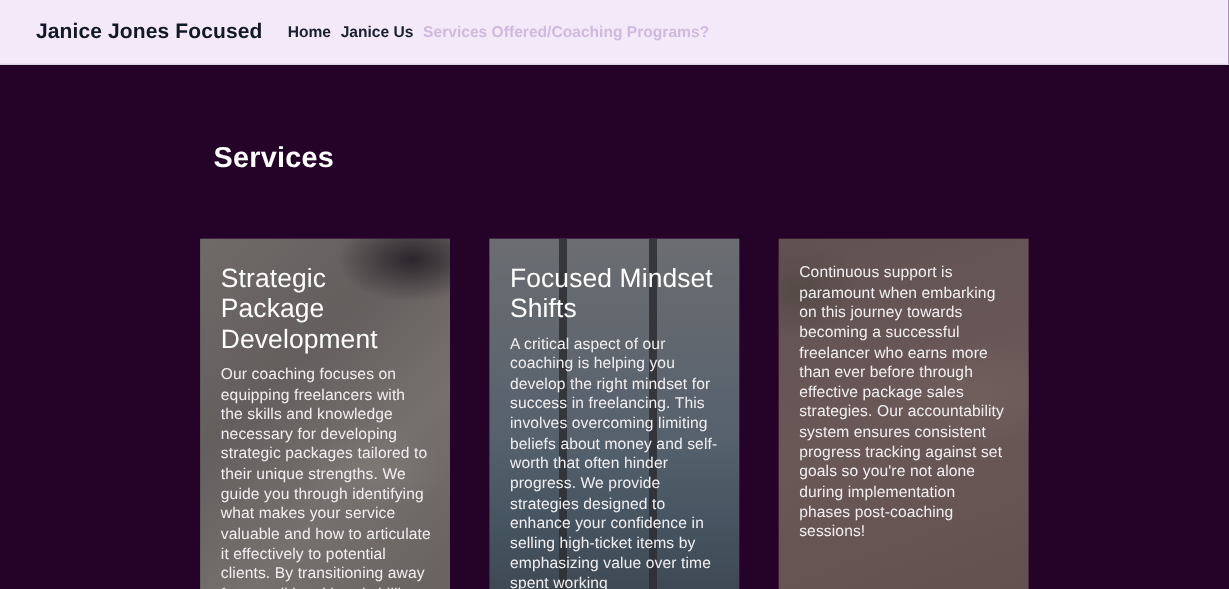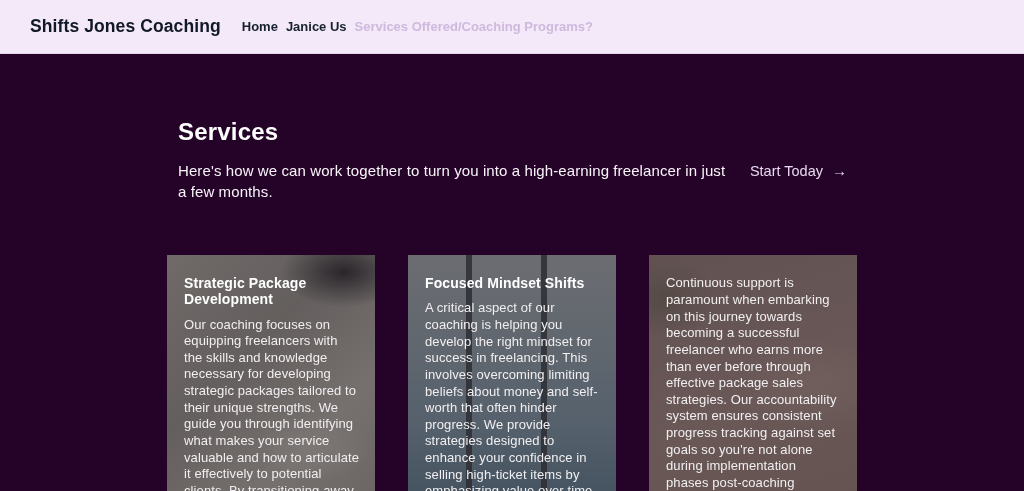--- a/index.html
+++ b/index.html
@@ -122,55 +122,48 @@
       radial-gradient(ellipse 120px 70px at 80% 30%, #b3948a 0%, rgba(179,148,138,0) 65%),
       linear-gradient(160deg, #947972 0%, #a8877e 38%, #9a7a70 66%, #8c6e66 100%);
   }
   .card-content {
     position: relative;
     z-index: 1;
     padding: 20px 16px 0 17px;
   }
   .card-title {
     color: #ffffff;
-    font-size: 14px;
-    font-weight: 700;
+    font-size: 22px;
+    font-weight: 400;
     line-height: 1.15;
     letter-spacing: 0.1px;
     margin-bottom: 9px;
   }
   .card-body {
     color: #f1eff1;
     font-size: 13px;
     line-height: 1.28;
     letter-spacing: 0.1px;
   }
 </style>
 </head>
 <body>
 
 <header class="topbar">
-  <div class="brand">Shifts Jones Coaching</div>
+  <div class="brand">Janice Jones Focused</div>
   <nav class="nav">
     <a class="nav-link">Home</a>
     <a class="nav-link">Janice Us</a>
     <a class="nav-link muted">Services Offered/Coaching Programs?</a>
   </nav>
 </header>
 
 <main class="main">
   <section class="hero">
     <h1 class="hero-title">Services</h1>
-    <div class="hero-row">
-      <p class="hero-subtitle">Here's how we can work together to turn you into a high-earning freelancer in just a few months.</p>
-      <a class="cta">
-        <span>Start Today</span>
-        <span class="arrow">→</span>
-      </a>
-    </div>
   </section>
 
   <section class="cards">
     <article class="card card-bg-1">
       <div class="card-content">
         <h2 class="card-title">Strategic Package Development</h2>
         <p class="card-body">Our coaching focuses on equipping freelancers with the skills and knowledge necessary for developing strategic packages tailored to their unique strengths. We guide you through identifying what makes your service valuable and how to articulate it effectively to potential clients. By transitioning away from traditional hourly billing</p>
       </div>
     </article>
     <article class="card card-bg-2">

